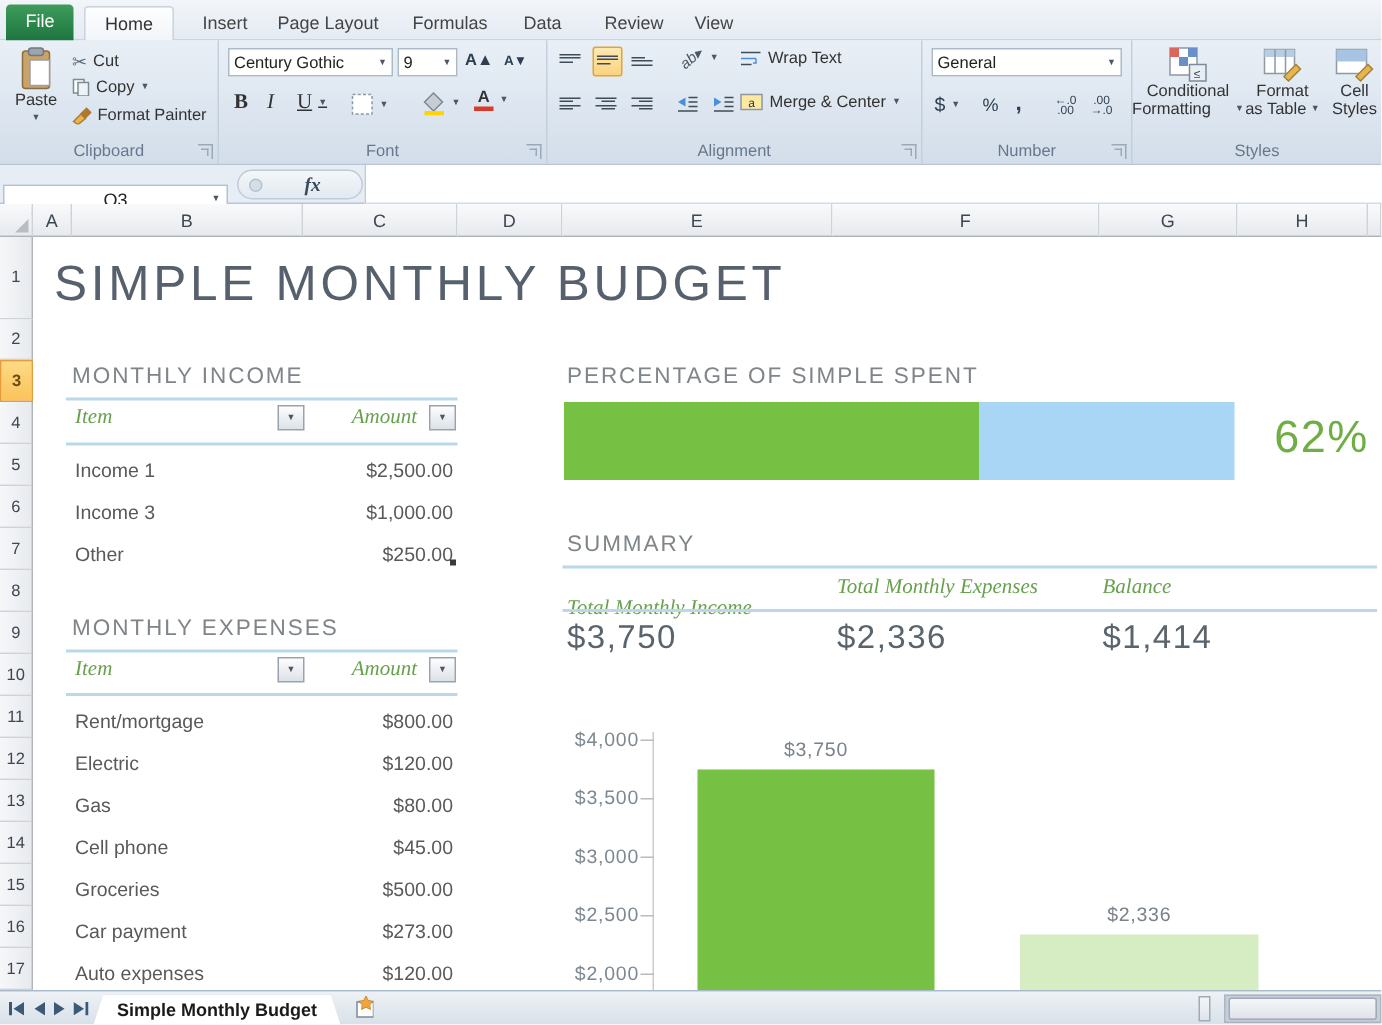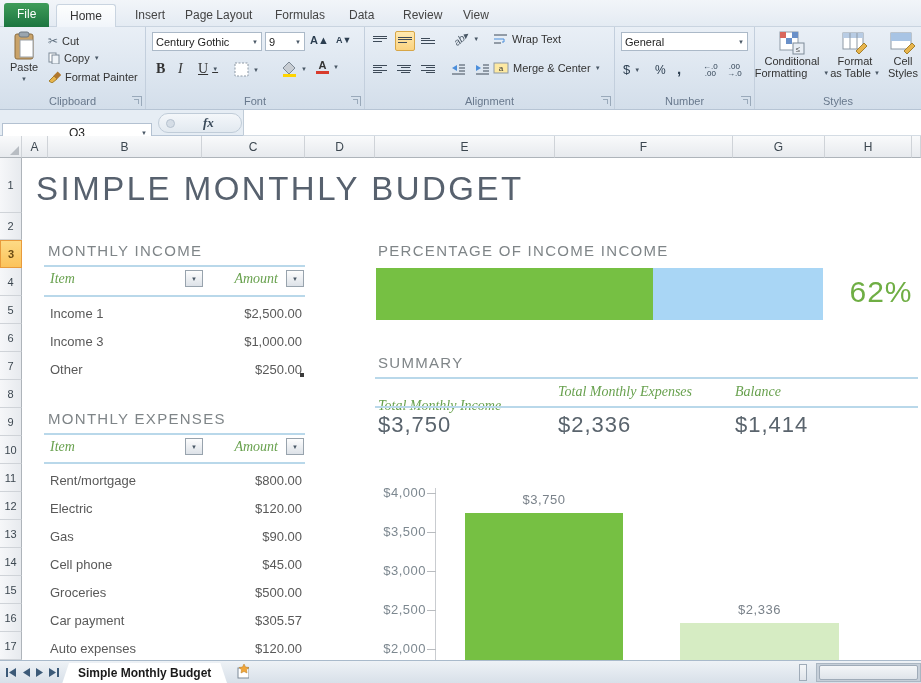--- a/index.html
+++ b/index.html
@@ -495,40 +495,40 @@
     <div class="cellrow" style="top:309px">
         <span>Rent/mortgage</span>
         <span>$800.00</span>
       </div>
     <div class="cellrow" style="top:337px">
         <span>Electric</span>
         <span>$120.00</span>
       </div>
     <div class="cellrow" style="top:365px">
         <span>Gas</span>
-        <span>$90.00</span>
+        <span>$80.00</span>
       </div>
     <div class="cellrow" style="top:393px">
         <span>Cell phone</span>
         <span>$45.00</span>
       </div>
     <div class="cellrow" style="top:421px">
         <span>Groceries</span>
         <span>$500.00</span>
       </div>
     <div class="cellrow" style="top:449px">
         <span>Car payment</span>
-        <span>$305.57</span>
+        <span>$273.00</span>
       </div>
     <div class="cellrow" style="top:477px">
         <span>Auto expenses</span>
         <span>$120.00</span>
       </div>
 
-    <div class="abs hd" style="left:356px;top:84px">PERCENTAGE OF INCOME INCOME</div>
+    <div class="abs hd" style="left:356px;top:84px">PERCENTAGE OF SIMPLE SPENT</div>
     <div id="pctbar">
       <div id="pct-green" style="background: rgb(118, 192, 67); width: 277px;"></div>
       <div id="pct-blue" style="flex: 1 1 0%; background: rgb(169, 214, 245);"></div>
     </div>
     <div id="pctvalue" style="color: rgb(111, 174, 68);">62%</div>
 
     <div class="abs hd" style="left:356px;top:196px">SUMMARY</div>
     <div class="ul" style="left:353px;top:219px;width:543px"></div>
     <div class="sumhdr green-it" style="left:356px;top:240px">Total Monthly Income</div>
     <div class="sumhdr green-it" style="left:536px;top:226px">Total Monthly Expenses</div>

